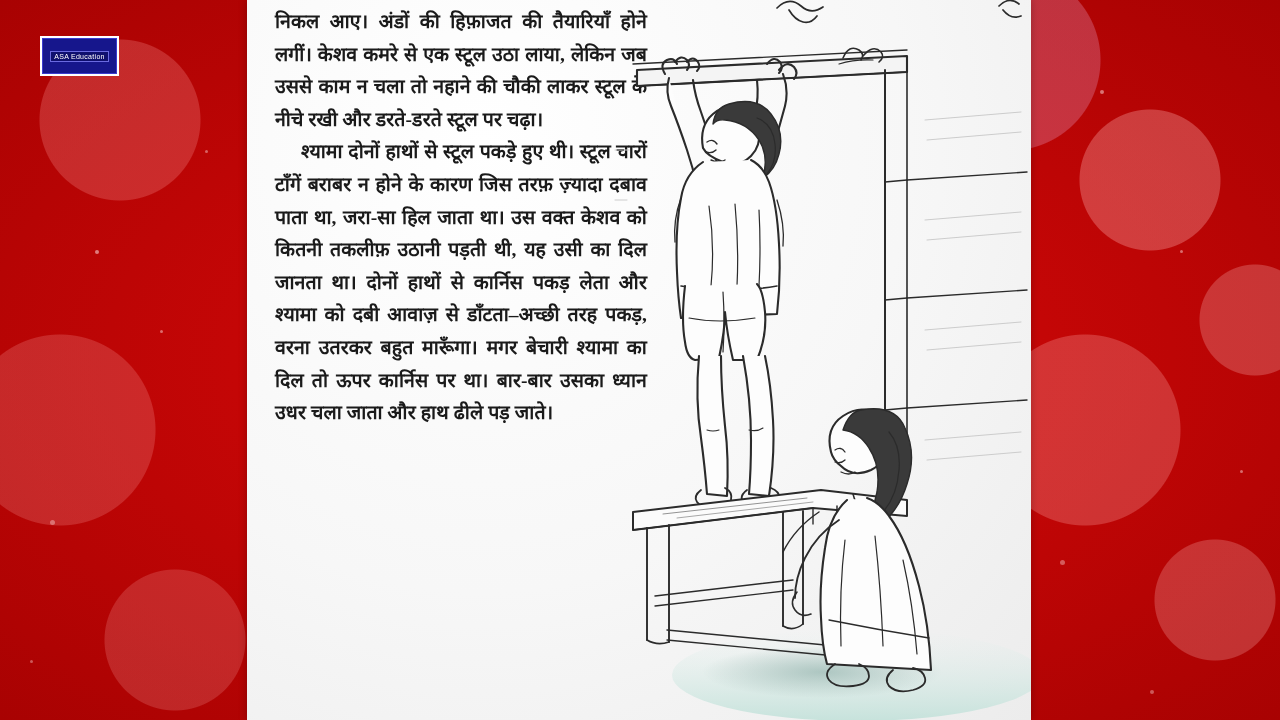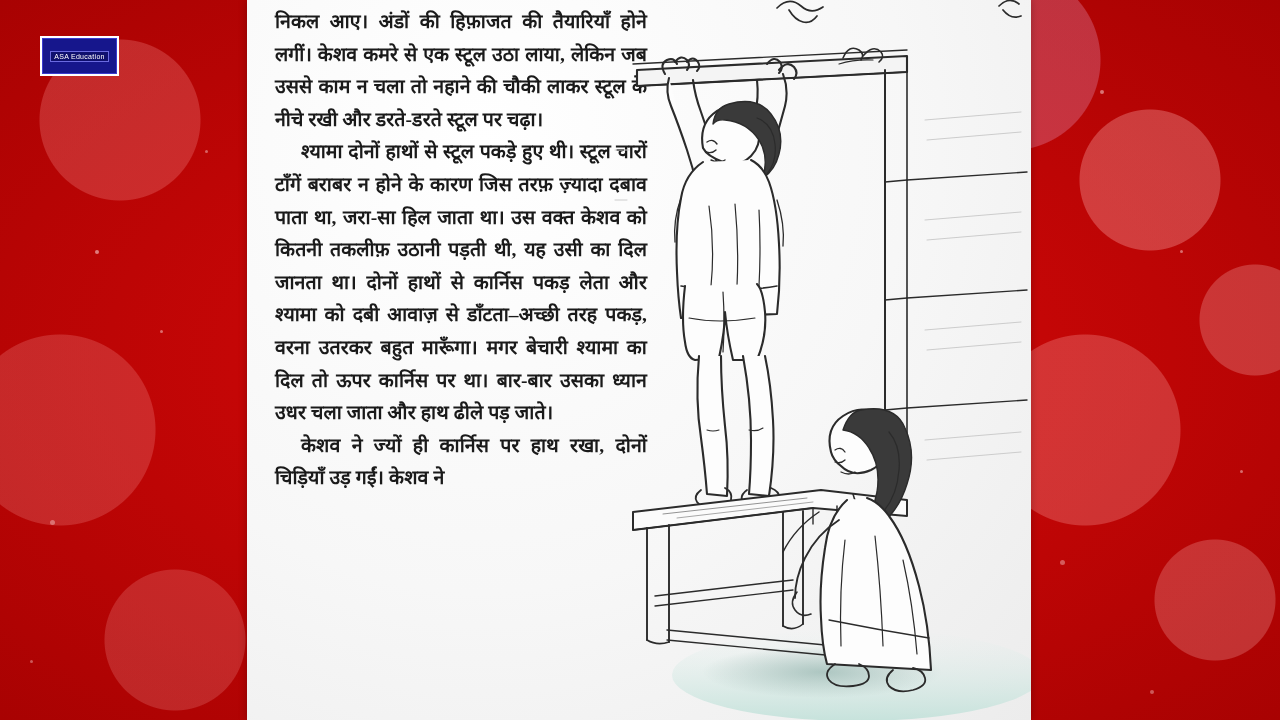--- a/index.html
+++ b/index.html
@@ -134,21 +134,20 @@
 
   <div id="logo">
     <span class="logo-text">ASA Education</span>
   </div>
 
   <div id="page">
 
     <div id="text-column">
       <p>निकल आए। अंडों की हिफ़ाजत की तैयारियाँ होने लगीं। केशव कमरे से एक स्टूल उठा लाया, लेकिन जब उससे काम न चला तो नहाने की चौकी लाकर स्टूल के नीचे रखी और डरते-डरते स्टूल पर चढ़ा।</p>
       <p class="indent">श्यामा दोनों हाथों से स्टूल पकड़े हुए थी। स्टूल चारों टाँगें बराबर न होने के कारण जिस तरफ़ ज़्यादा दबाव पाता था, जरा-सा हिल जाता था। उस वक्त केशव को कितनी तकलीफ़ उठानी पड़ती थी, यह उसी का दिल जानता था। दोनों हाथों से कार्निस पकड़ लेता और श्यामा को दबी आवाज़ से डाँटता–अच्छी तरह पकड़, वरना उतरकर बहुत मारूँगा। मगर बेचारी श्यामा का दिल तो ऊपर कार्निस पर था। बार-बार उसका ध्यान उधर चला जाता और हाथ ढीले पड़ जाते।</p>
-      <p class="indent">केशव ने ज्यों ही कार्निस पर हाथ रखा, दोनों चिड़ियाँ उड़ गईं। केशव ने</p>
     </div>
 
     <div id="illustration">
       <svg viewBox="0 0 424 720" xmlns="http://www.w3.org/2000/svg">
         <defs>
           <linearGradient id="floorG" x1="0" y1="0" x2="0" y2="1">
             <stop offset="0%" stop-color="#dff0ec" stop-opacity="0.0"></stop>
             <stop offset="100%" stop-color="#bfe0d8" stop-opacity="0.85"></stop>
           </linearGradient>
           <radialGradient id="shadowG" cx="50%" cy="50%" r="50%">

